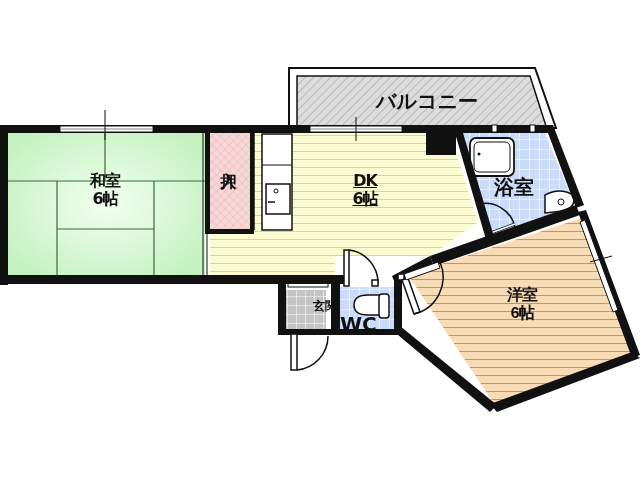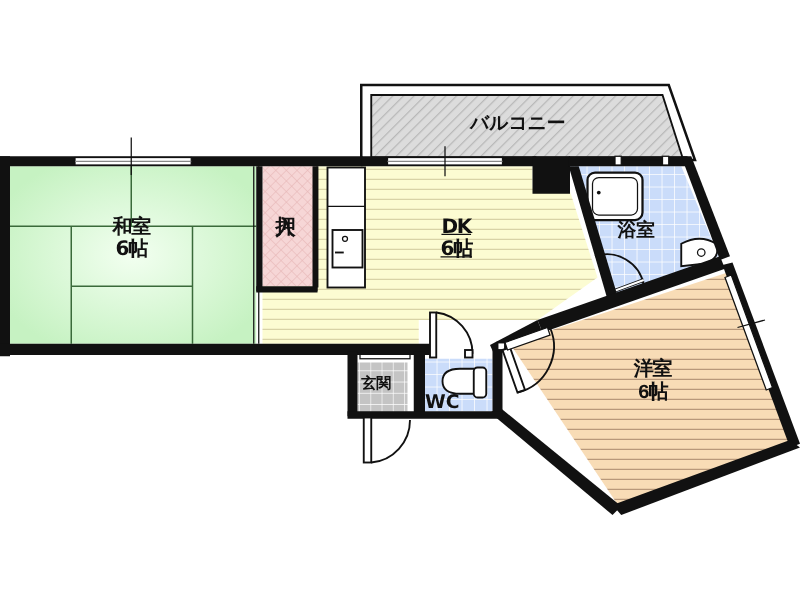--- a/index.html
+++ b/index.html
@@ -1,21 +1,21 @@
 <!DOCTYPE html>
 <html><head>
 <meta charset="utf-8">
 <style>
   html, body { margin:0; padding:0; background:#ffffff; }
   body { width:640px; height:480px; overflow:hidden; position:relative; font-family:"DejaVu Sans", sans-serif; }
   svg { position:absolute; left:0; top:0; }
   .lbl { position:absolute; font-family:"DejaVu Sans", sans-serif; font-weight:bold; color:#111; text-align:center; line-height:1.15; white-space:nowrap; }
   .big { font-size:16px; letter-spacing:-1px; }
-  .sm { font-size:15px; }
-  .xs { font-size:12px; }
+  .sm { font-size:20px; }
+  .xs { font-size:12px;padding-left:24px; }
   .vert { writing-mode:vertical-rl; font-size:16px; }
 </style>
 </head>
 <body>
 
 <svg width="640" height="480" viewBox="0 0 640 480">
   <defs>
     <pattern id="tatami" width="1" height="1">
       <rect width="100%" height="100%" fill="#d4f5d0"></rect>
     </pattern>

